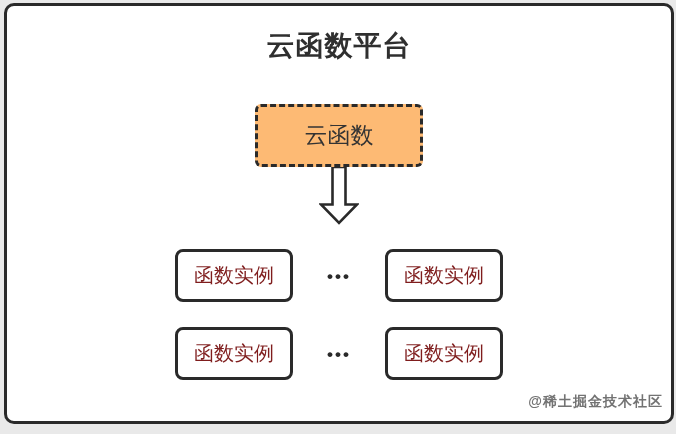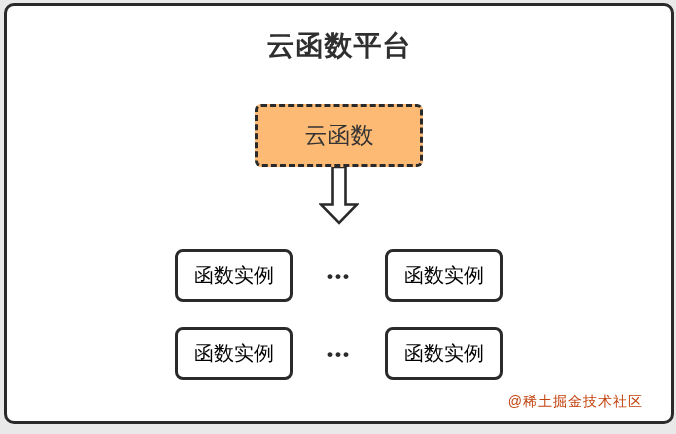--- a/index.html
+++ b/index.html
@@ -64,40 +64,41 @@
   .instance-box {
     box-sizing: border-box;
     width: 118px;
     height: 53px;
     border: 3px solid #2a2a2a;
     border-radius: 8px;
     display: flex;
     align-items: center;
     justify-content: center;
     font-size: 20px;
-    color: #000000;
+    color: #7f1d1d;
     background: #ffffff;
   }
   .ellipsis {
     width: 26px;
     text-align: center;
     font-size: 17px;
     font-weight: bold;
     color: #2a2a2a;
     letter-spacing: 2px;
     line-height: 1;
     padding-top: 2px;
   }
   .watermark {
     position: absolute;
-    right: 28px;
+    right: 8px;
     bottom: 10px;
     font-size: 14px;
-    color: #c2410c;
+    color: #737373;
     letter-spacing: 1px;
+    font-weight: bold;
   }
 </style>
 </head>
 <body>
 
 <div class="frame">
 
   <div class="title">云函数平台</div>
 
   <div class="root-node">

